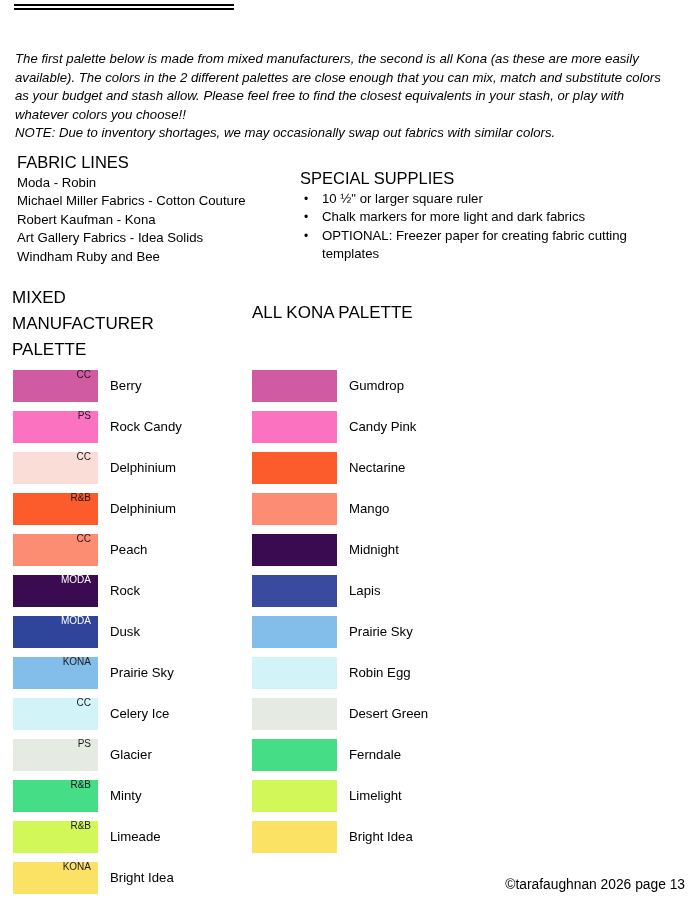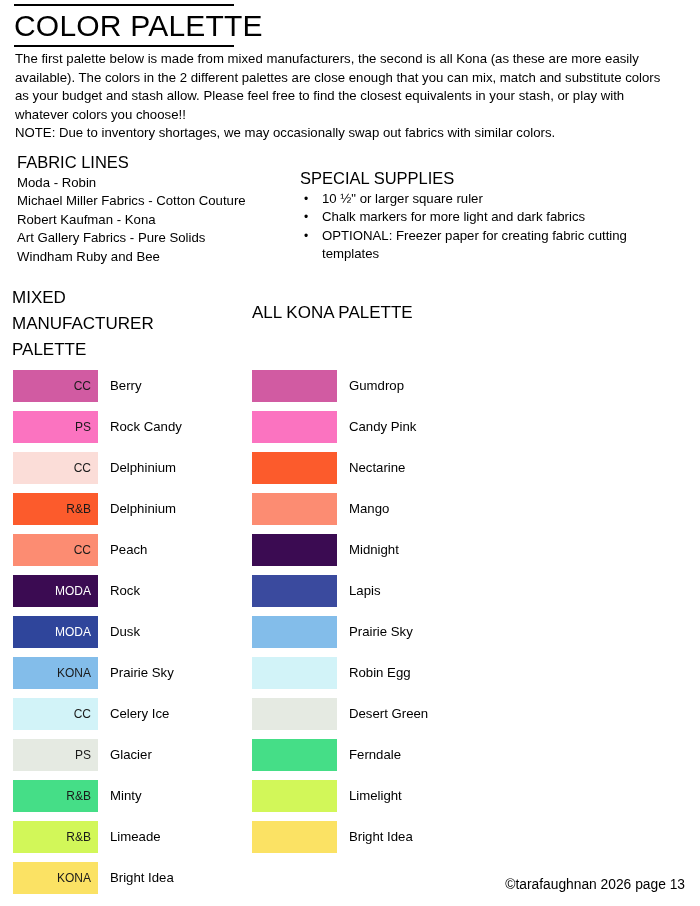--- a/index.html
+++ b/index.html
@@ -46,20 +46,21 @@
   }
 
   
   .intro {
     position: absolute;
     left: 15px;
     top: 50px;
     width: 660px;
     font-size: 13.2px;
     line-height: 18.6px;
+    font-style: italic;
   }
   .intro p { margin: 0; }
 
   
   .info-left {
     position: absolute;
     left: 17px;
     top: 152px;
     width: 270px;
   }
@@ -120,25 +121,25 @@
     display: flex;
     align-items: center;
     height: 32px;
     margin-bottom: 9px;
   }
   .swatch {
     width: 85px;
     height: 32px;
     flex: 0 0 85px;
     display: flex;
-    align-items: center;
+    align-items: flex-start;
     justify-content: flex-end;
     box-sizing: border-box;
     padding-right: 7px;
-    font-size: 12px;
+    font-size: 10px;
     line-height: 1;
   }
   .swatch-code { white-space: nowrap; }
   .swatch-name {
     margin-left: 12px;
     font-size: 13.2px;
     line-height: 1;
     white-space: nowrap;
   }
 
@@ -152,36 +153,35 @@
     white-space: nowrap;
   }
 </style>
 </head>
 <body>
 
 <div class="page">
 
   <div class="title-block">
     <div class="rule rule-top"></div>
-    <div class="page-title">COLOR PALETTE</div>
     <div class="rule rule-bottom"></div>
   </div>
 
   <div class="intro">
     <p>The first palette below is made from mixed manufacturers, the second is all Kona (as these are more easily available). The colors in the 2 different palettes are close enough that you can mix, match and substitute colors as your budget and stash allow. Please feel free to find the closest equivalents in your stash, or play with whatever colors you choose!!</p>
     <p>NOTE: Due to inventory shortages, we may occasionally swap out fabrics with similar colors.</p>
   </div>
 
   <div class="info-left">
     <div class="info-head">FABRIC LINES</div>
     <div class="info-lines">
         <div class="info-line">Moda - Robin</div>
         <div class="info-line">Michael Miller Fabrics - Cotton Couture</div>
         <div class="info-line">Robert Kaufman - Kona</div>
-        <div class="info-line">Art Gallery Fabrics -  Pure Solids</div>
+        <div class="info-line">Art Gallery Fabrics -  Idea Solids</div>
         <div class="info-line">Windham Ruby and Bee</div>
       </div>
   </div>
 
   <div class="info-right">
     <div class="info-head">SPECIAL SUPPLIES</div>
     <div class="supply-lines">
         <div class="bullet-row">
           <span class="bullet-dot">•</span>
           <span class="bullet-text">10 ½" or larger square ruler</span>

